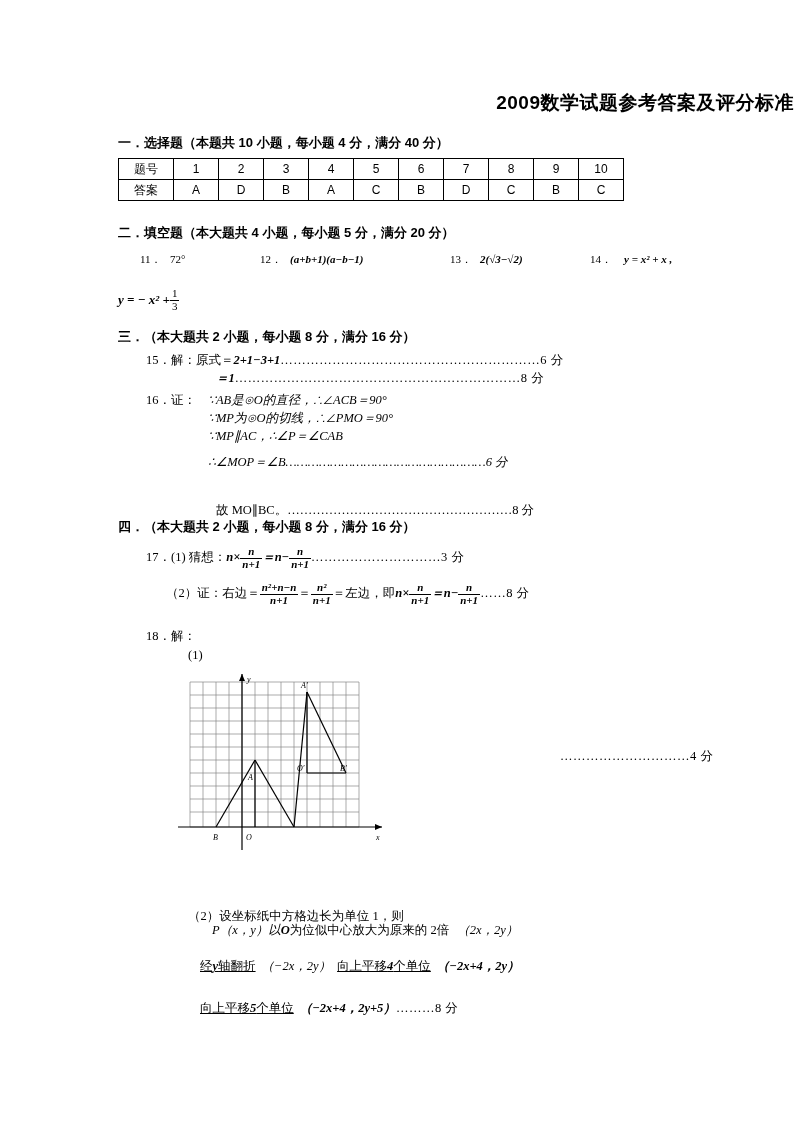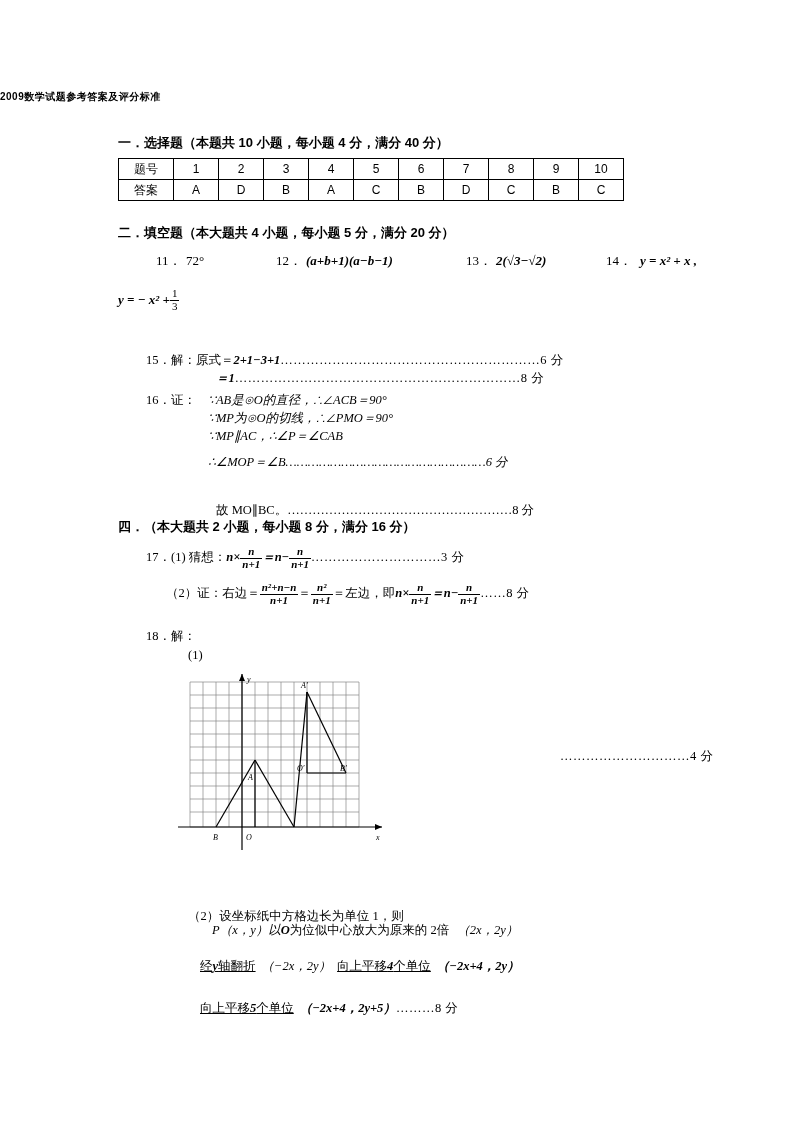--- a/index.html
+++ b/index.html
@@ -14,22 +14,22 @@
   .page{
     position:absolute;
     left:0;top:0;
     width:794px;height:1123px;
     padding:0;
   }
   .doc-title{
     position:absolute;
     left:0;top:90px;
     width:794px;
-    text-align:left;
-    font-size:10px;
+    text-align:right;
+    font-size:19px;
     font-weight:bold;
     font-family:"Liberation Sans", sans-serif;
     letter-spacing:0.5px;
   }
   .sec-head{
     font-size:13px;
     font-weight:bold;
     font-family:"Liberation Sans", sans-serif;
   }
   .blk{position:absolute;}
@@ -47,21 +47,21 @@
     text-align:center;
     vertical-align:middle;
     padding:0;
   }
   #ansTable td.hdr{
     width:54px;
     font-weight:normal;
   }
   
   #sec2{left:118px;top:224px;}
-  #fillrow{position:absolute;left:156px;top:252px;width:620px;font-size:13px;}
+  #fillrow{position:absolute;left:140px;top:252px;width:620px;font-size:11px;}
   #fillrow span.item{display:inline-block;}
   .bold-ital{font-weight:bold;font-style:italic;}
   .frac{
     display:inline-block;
     vertical-align:-0.55em;
     text-align:center;
     font-size:11px;
     line-height:1.05;
   }
   .frac .num{display:block;border-bottom:1px solid #000;padding:0 2px;}
@@ -123,20 +123,21 @@
   <div class="blk sec-head" id="sec2">二．填空题（本大题共 4 小题，每小题 5 分，满分 20 分）</div>
 
   <div id="fillrow">
     <span class="item" style="width:30px;">11．</span><span class="item" style="width:90px;">72°</span><span class="item" style="width:30px;">12．</span><span class="item bold-ital" style="width:160px;">(a+b+1)(a−b−1)</span><span class="item" style="width:30px;">13．</span><span class="item bold-ital" style="width:110px;">2(√3−√2)</span><span class="item" style="width:34px;">14．</span><span class="item bold-ital">y = x² + x ,</span>
   </div>
 
   <div id="fillrow2">
     <span class="bold-ital">y = −  x² +</span><span class="frac"><span class="num">1</span><span class="den">3</span></span>
   </div>
 
+  <div class="blk sec-head" id="sec3">三．（本大题共 2 小题，每小题 8 分，满分 16 分）</div>
 
   <div class="qline" style="left:146px;top:352px;">
     <span>15．解：</span><span>原式＝</span><span class="bold-ital">2+1−3+1</span><span class="dotted">……………………………………………………6 分</span>
   </div>
   <div class="qline" style="left:216px;top:370px;">
     <span class="bold-ital">＝1</span><span class="dotted">…………………………………………………………8 分</span>
   </div>
 
   <div class="qline" style="left:146px;top:392px;">16．证：</div>
   <div class="qline" style="left:208px;top:392px;font-style:italic;text-align:center;">∵AB是⊙O的直径，∴∠ACB＝90°</div>

